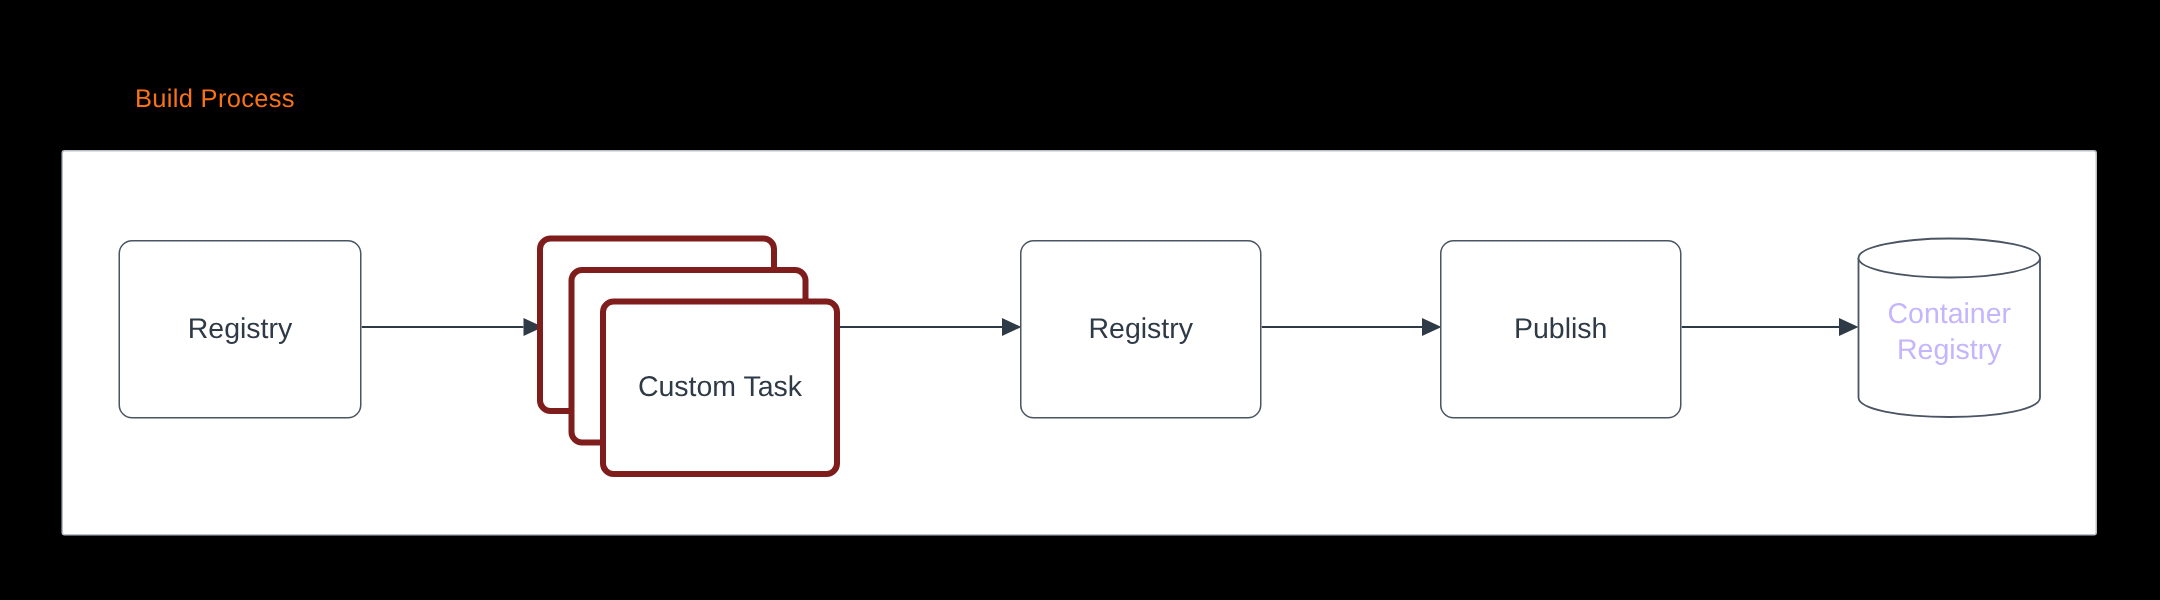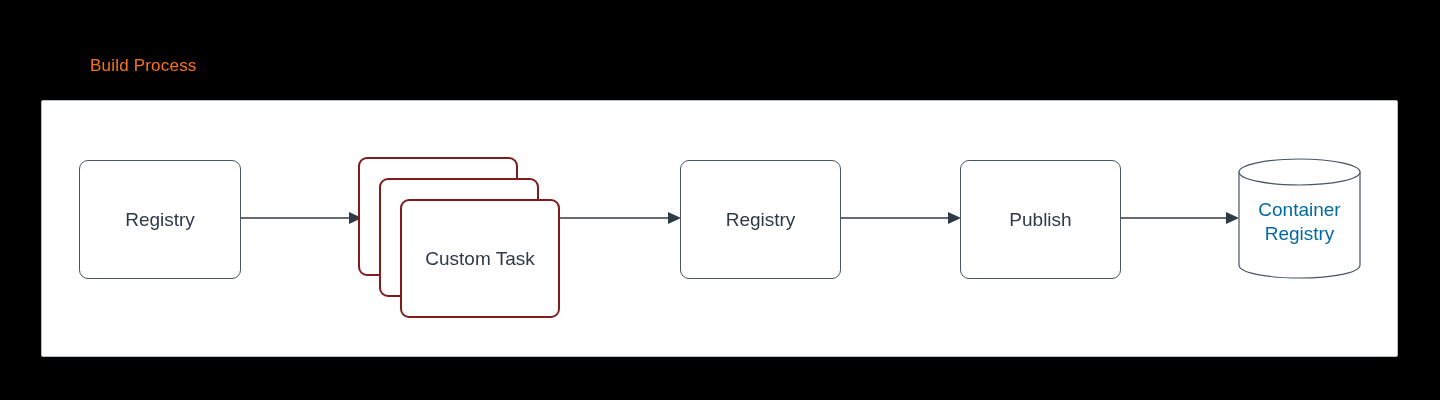--- a/index.html
+++ b/index.html
@@ -56,21 +56,21 @@
   .node-builder  { left: 79px;  top: 160px; width: 162px; height: 119px; }
   .node-package  { left: 680px; top: 160px; width: 161px; height: 119px; }
   .node-publish  { left: 960px; top: 160px; width: 161px; height: 119px; }
 
   .stack { position: absolute; left: 358px; top: 157px; width: 220px; height: 175px; }
   .stack .card {
     position: absolute;
     width: 160px;
     height: 119px;
     background: #ffffff;
-    border: 2px solid #7f1d1d;
+    border: 4px solid #7f1d1d;
     border-radius: 9px;
     box-sizing: border-box;
     display: flex;
     align-items: center;
     justify-content: center;
     color: #2f3a47;
     font-size: 19px;
     overflow: hidden;
     white-space: nowrap;
   }
@@ -85,21 +85,21 @@
     width: 123px;
     height: 121px;
   }
   .cyl-svg { position: absolute; left: 0; top: 0; }
   .cyl-label {
     position: absolute;
     left: 0;
     top: 40px;
     width: 123px;
     text-align: center;
-    color: #0369a1;
+    color: #c4b5fd;
     font-size: 19px;
     line-height: 1.28;
   }
 
   .edge { position: absolute; }
   .edge svg { display: block; }
 </style>
 </head>
 <body>
 

